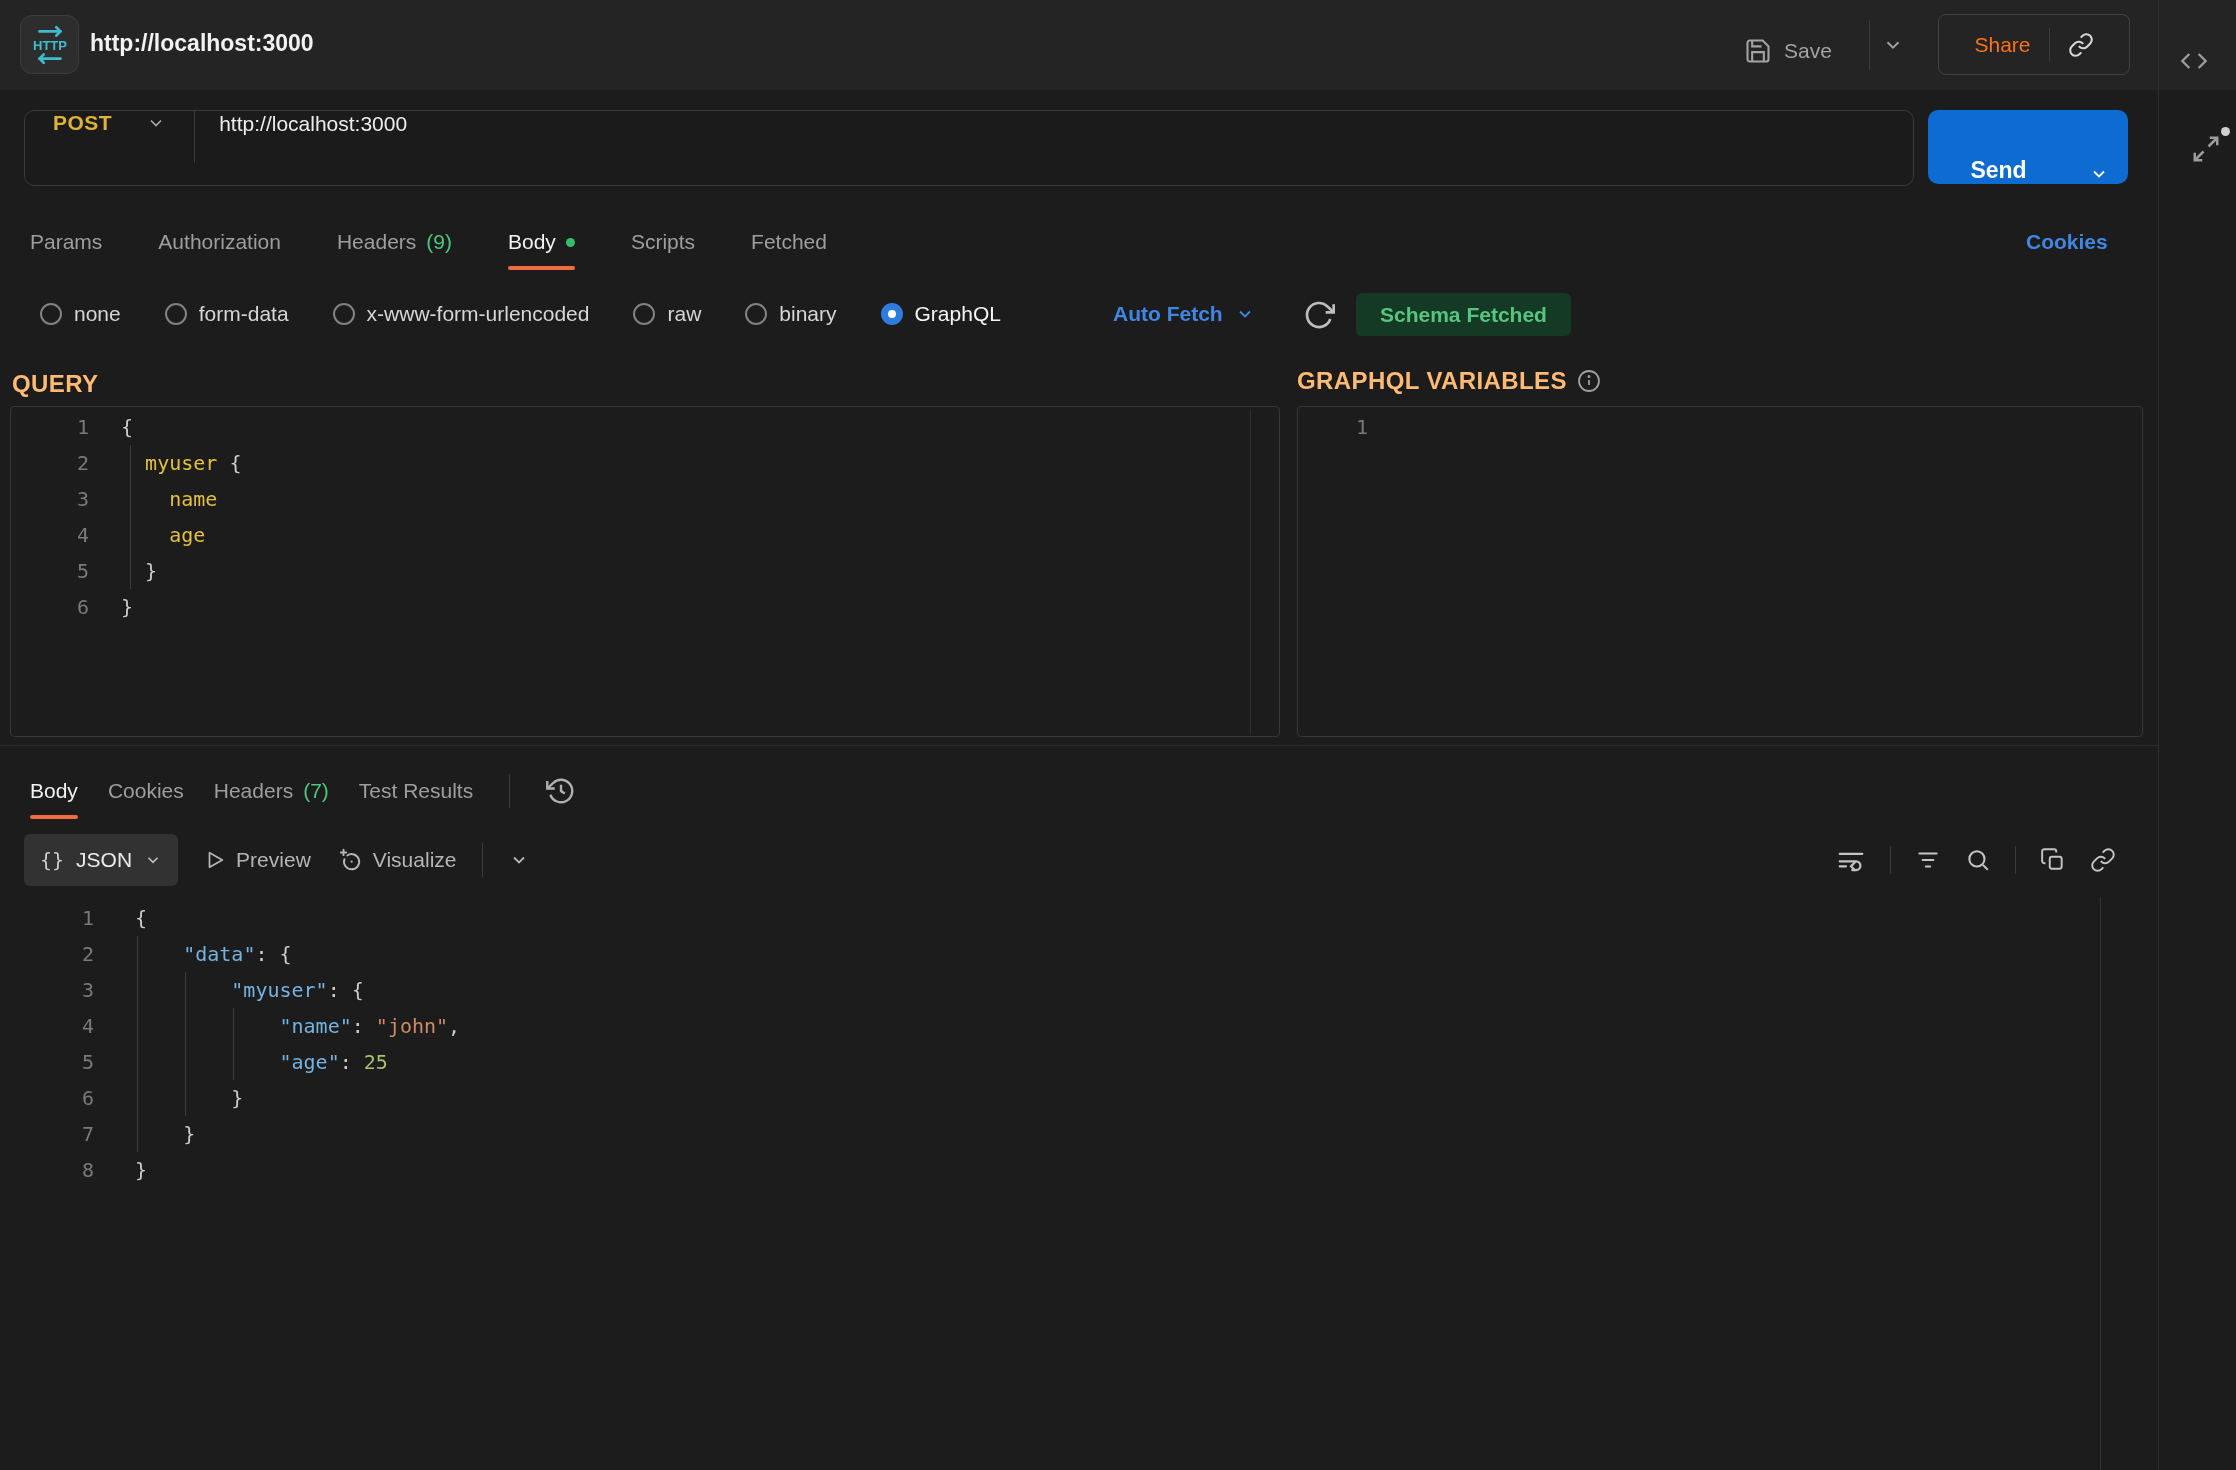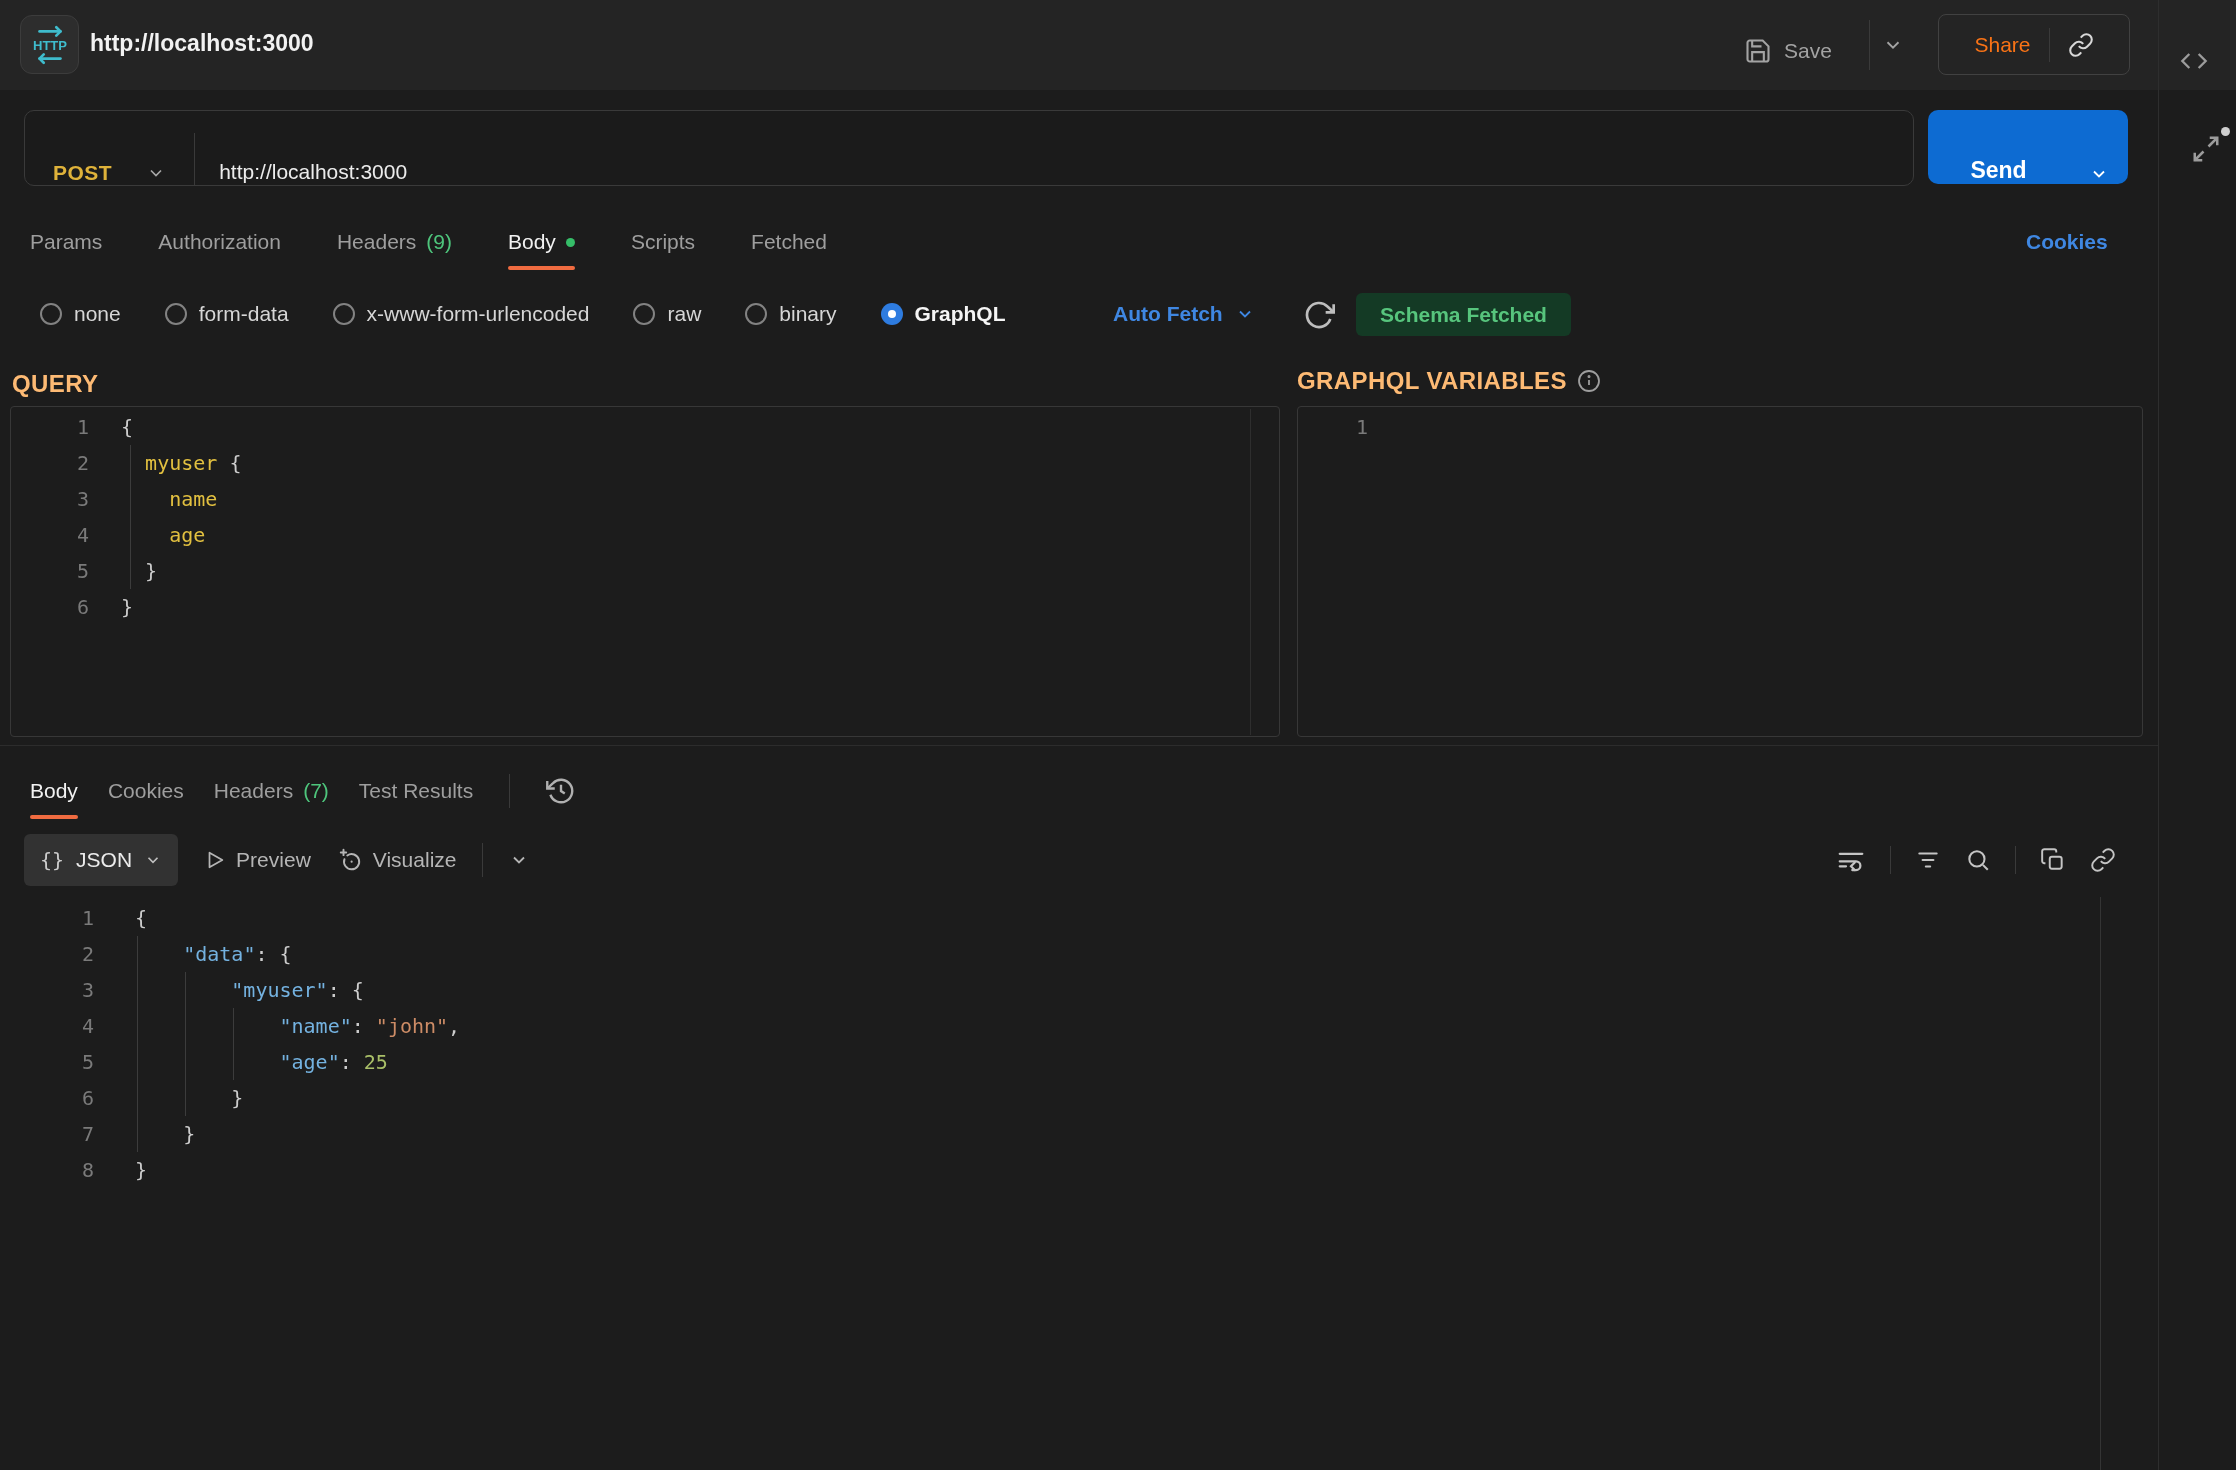--- a/index.html
+++ b/index.html
@@ -15,42 +15,42 @@
               background:#2d2d2d;border:1px solid #3c3c3c;display:flex;align-items:center;justify-content:center;}
   .win-title{position:absolute;left:90px;top:30px;font-size:23px;font-weight:bold;color:#f2f2f2;}
   .save-btn{position:absolute;left:1744px;top:37px;display:flex;align-items:center;gap:12px;color:#a3a3a3;cursor:pointer;}
   .share-btn{position:absolute;left:1938px;top:14px;width:190px;height:59px;border:1px solid #414141;border-radius:8px;
              display:flex;align-items:center;justify-content:center;color:#f97316;cursor:pointer;}
   
   .rail{position:absolute;left:2158px;top:0;width:78px;height:1470px;border-left:1px solid #2e2e2e;}
   .rail-dot{position:absolute;left:2221px;top:127px;width:9px;height:9px;border-radius:50%;background:#cfcfcf;}
   
   .url-bar{position:absolute;left:24px;top:110px;width:1888px;height:74px;border:1px solid #3a3a3a;border-radius:10px;
-           display:flex;align-items:flex-end;background:#1b1b1b;}
+           display:flex;align-items:flex-start;background:#1b1b1b;}
   .method{margin-left:28px;color:#dfb23a;font-weight:bold;letter-spacing:.5px;}
   .send-btn{position:absolute;left:1928px;top:110px;width:200px;height:74px;border-radius:10px;background:#0d6bd2;
             display:flex;align-items:flex-end;cursor:pointer;}
   .send-label{width:141px;display:flex;align-items:center;justify-content:center;color:#fff;font-size:23px;font-weight:bold;}
   .send-split{width:1px;background:rgba(255,255,255,.32);}
   .send-caret{flex:1;display:flex;align-items:center;justify-content:center;}
   
   .tabs-row{position:absolute;left:30px;top:214px;height:56px;display:flex;gap:56px;}
   .rtab{position:relative;display:flex;align-items:center;gap:10px;color:#9e9e9e;cursor:pointer;}
   .rtab.active{color:#f2f2f2;}
   .rtab.active::after{content:"";position:absolute;left:0;right:0;bottom:0;height:4px;border-radius:2px;background:#f06b40;}
   .count{color:#4ec57c;}
   .tab-dot{width:9px;height:9px;border-radius:50%;background:#35bd68;}
   .cookies-link{position:absolute;left:2026px;top:230px;color:#3f87e2;font-weight:600;cursor:pointer;}
   
   .radio-row{position:absolute;left:40px;top:288px;height:52px;display:flex;gap:44px;}
   .bt{display:flex;align-items:center;gap:12px;color:#d6d6d6;cursor:pointer;}
   .radio{width:22px;height:22px;border-radius:50%;border:2px solid #828282;box-sizing:border-box;flex-shrink:0;position:relative;}
   .bt.checked .radio{background:#2e7ce0;border:none;}
   .bt.checked .radio::after{content:"";position:absolute;left:7px;top:7px;width:8px;height:8px;border-radius:50%;background:#fff;}
-  .bt.checked{color:#f5f5f5;font-weight:bold;}
+  .bt.checked{color:#f5f5f5;}
   .autofetch{position:absolute;left:1113px;top:288px;height:52px;display:flex;align-items:center;gap:12px;
              color:#3f87e2;font-weight:600;cursor:pointer;}
   .refresh{position:absolute;left:1303px;top:299px;cursor:pointer;}
   .schema-badge{position:absolute;left:1356px;top:293px;height:43px;padding:0 24px;border-radius:6px;background:#143a25;
                 color:#57c57d;font-weight:600;display:flex;align-items:center;}
   
   .pane-label{font-size:24px;font-weight:bold;color:#fdba74;letter-spacing:.4px;}
   .editor{position:absolute;top:406px;height:331px;border:1px solid #373737;border-radius:4px;box-sizing:border-box;padding-top:2px;}
   .code-line{height:36px;display:flex;align-items:center;font-family:"DejaVu Sans Mono",monospace;font-size:20px;}
   .ln{text-align:right;color:#7a7a7a;flex-shrink:0;}

